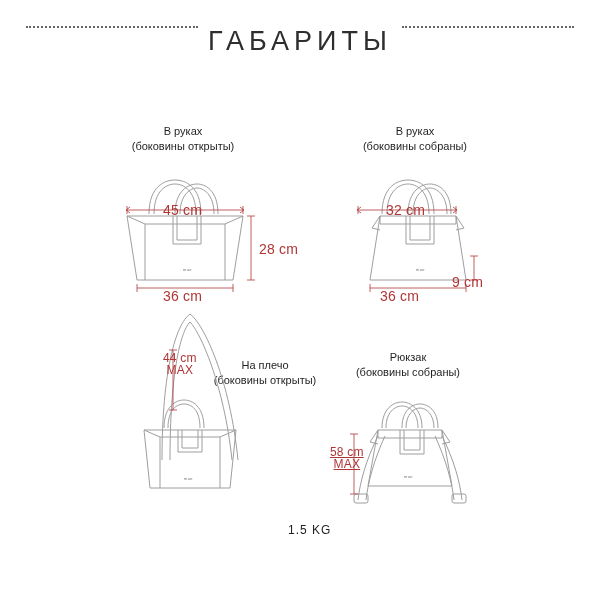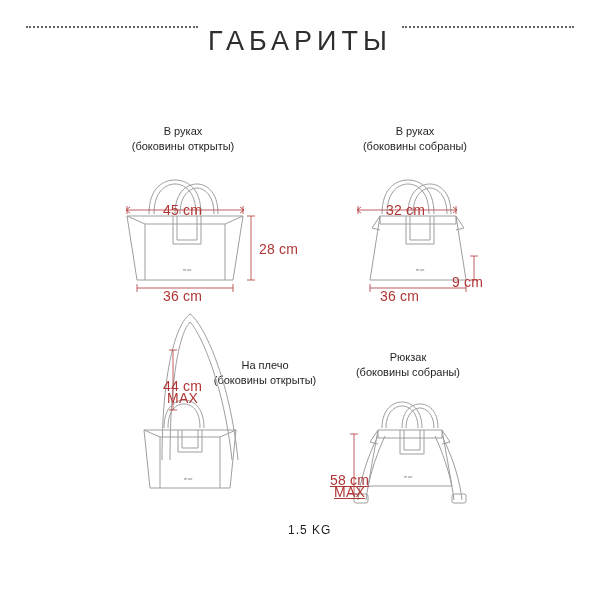--- a/index.html
+++ b/index.html
@@ -73,22 +73,21 @@
   .meas {
     position: absolute;
     font-size: 14px;
     color: #b03535;
     white-space: nowrap;
     letter-spacing: .2px;
   }
   .meas.max {
     text-align: center;
     line-height: 12px;
-    font-size: 14px;
-    margin-top: 28px;
+    font-size: 12px;
   }
   .weight {
     position: absolute;
     font-size: 12px;
     color: #222;
     letter-spacing: 1px;
   }
 </style>
 </head>
 <body>

